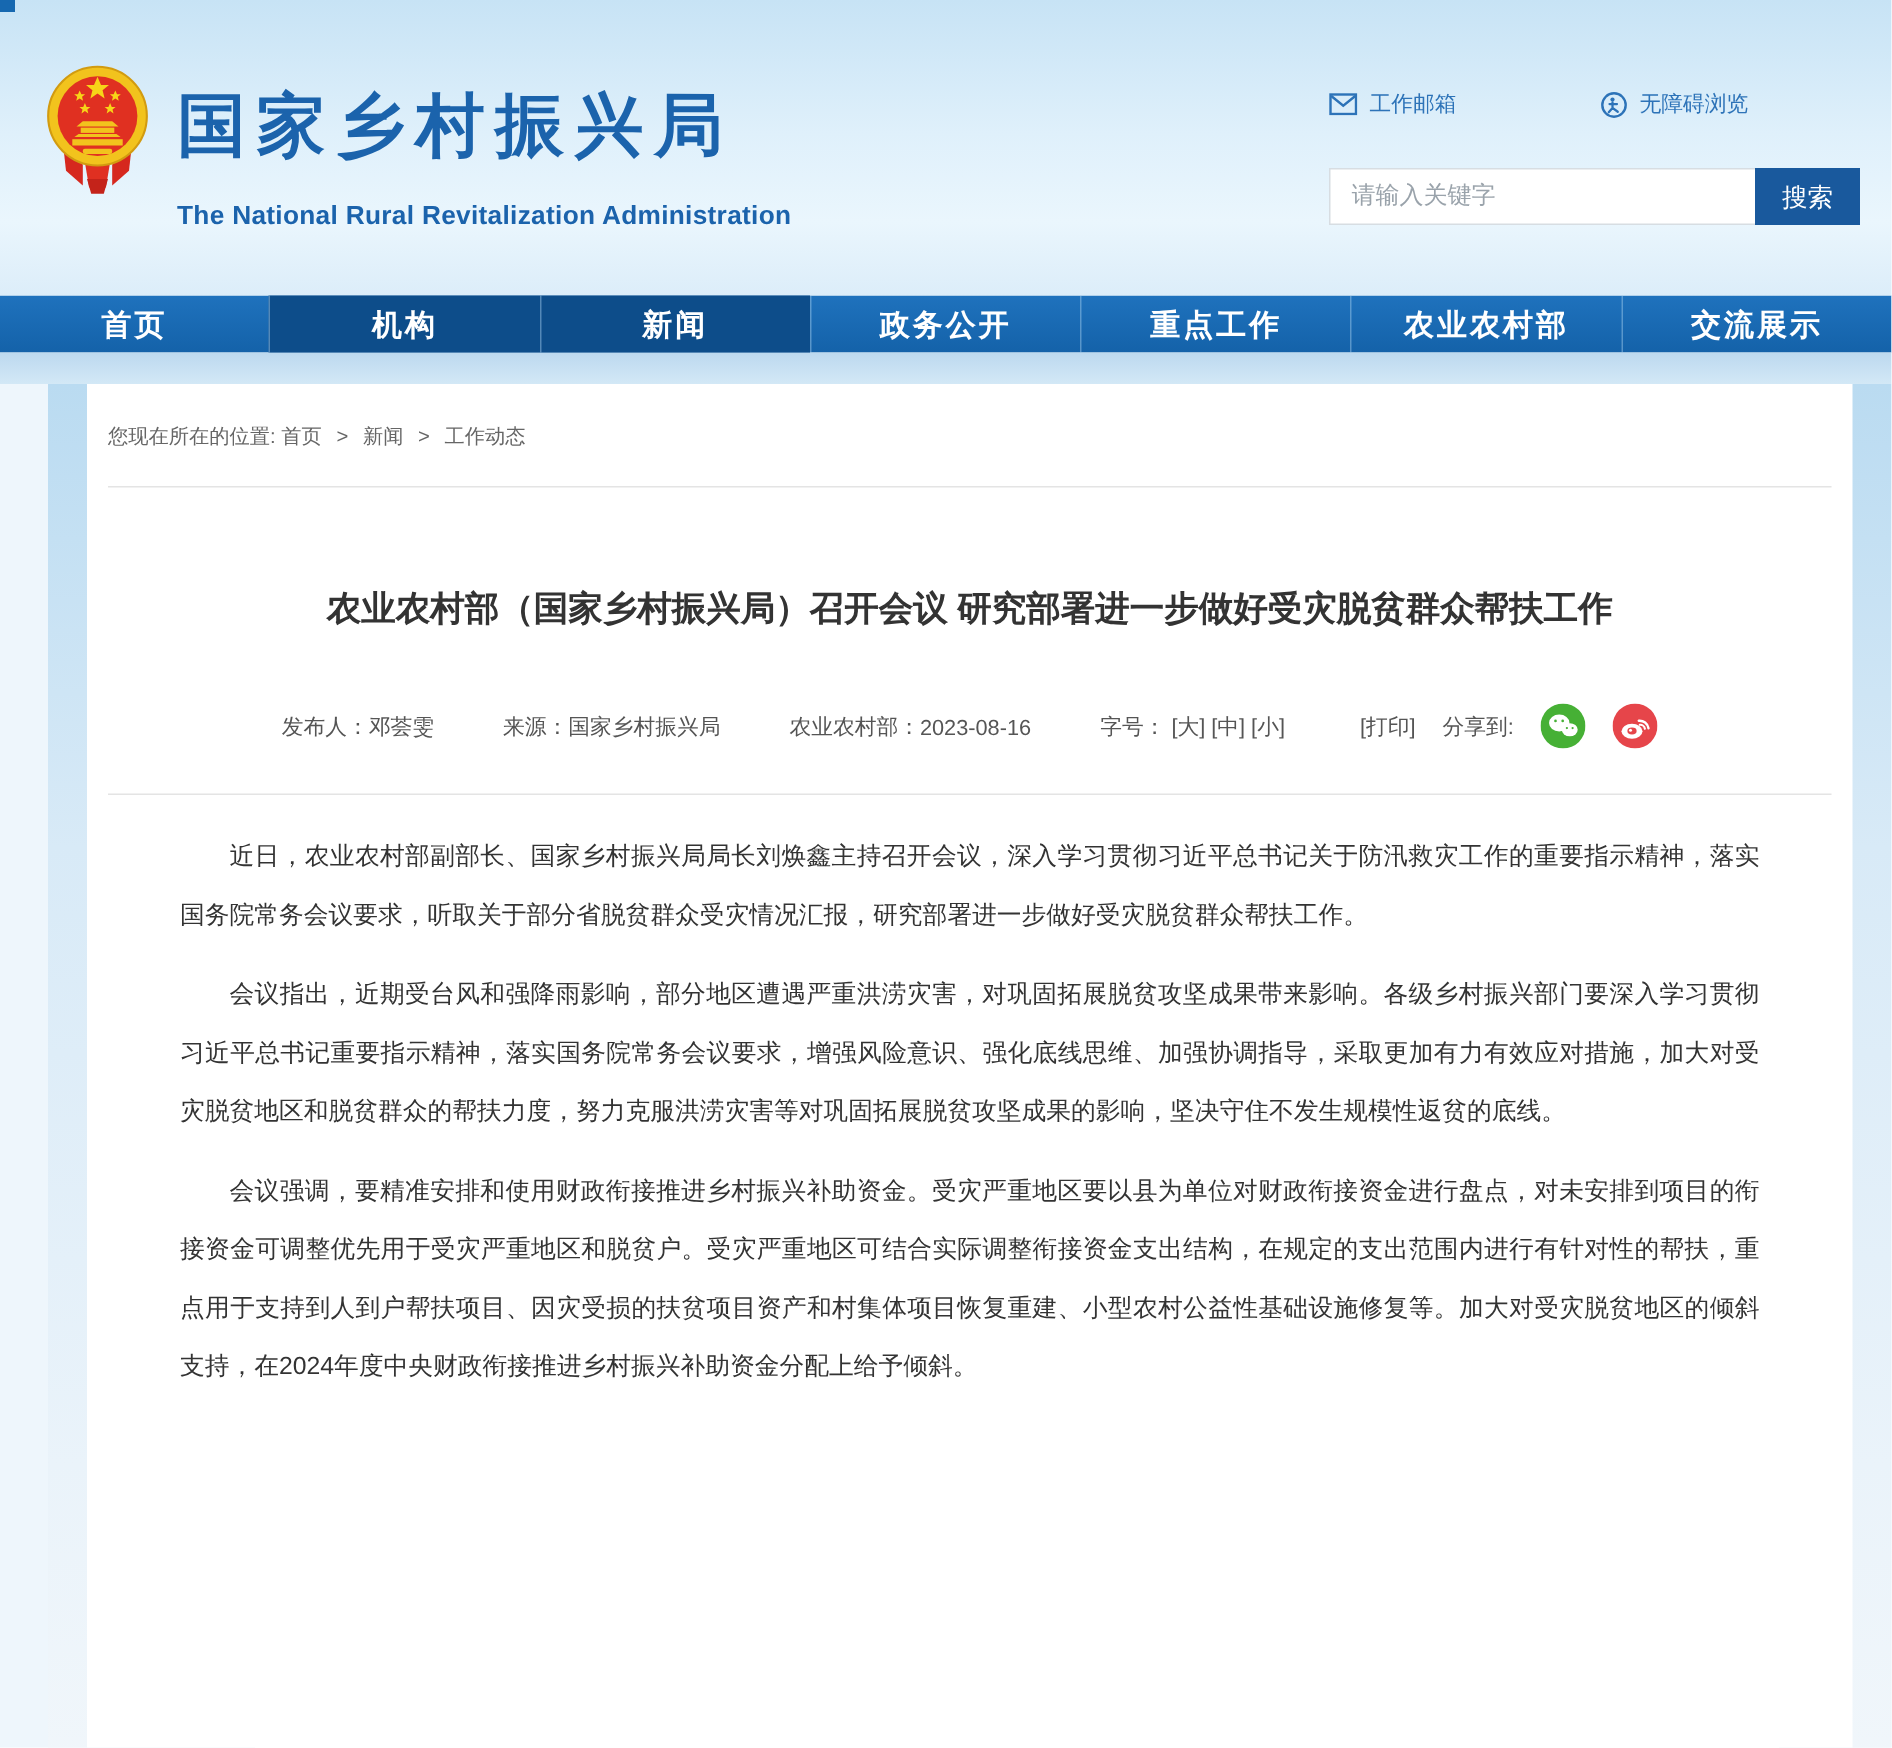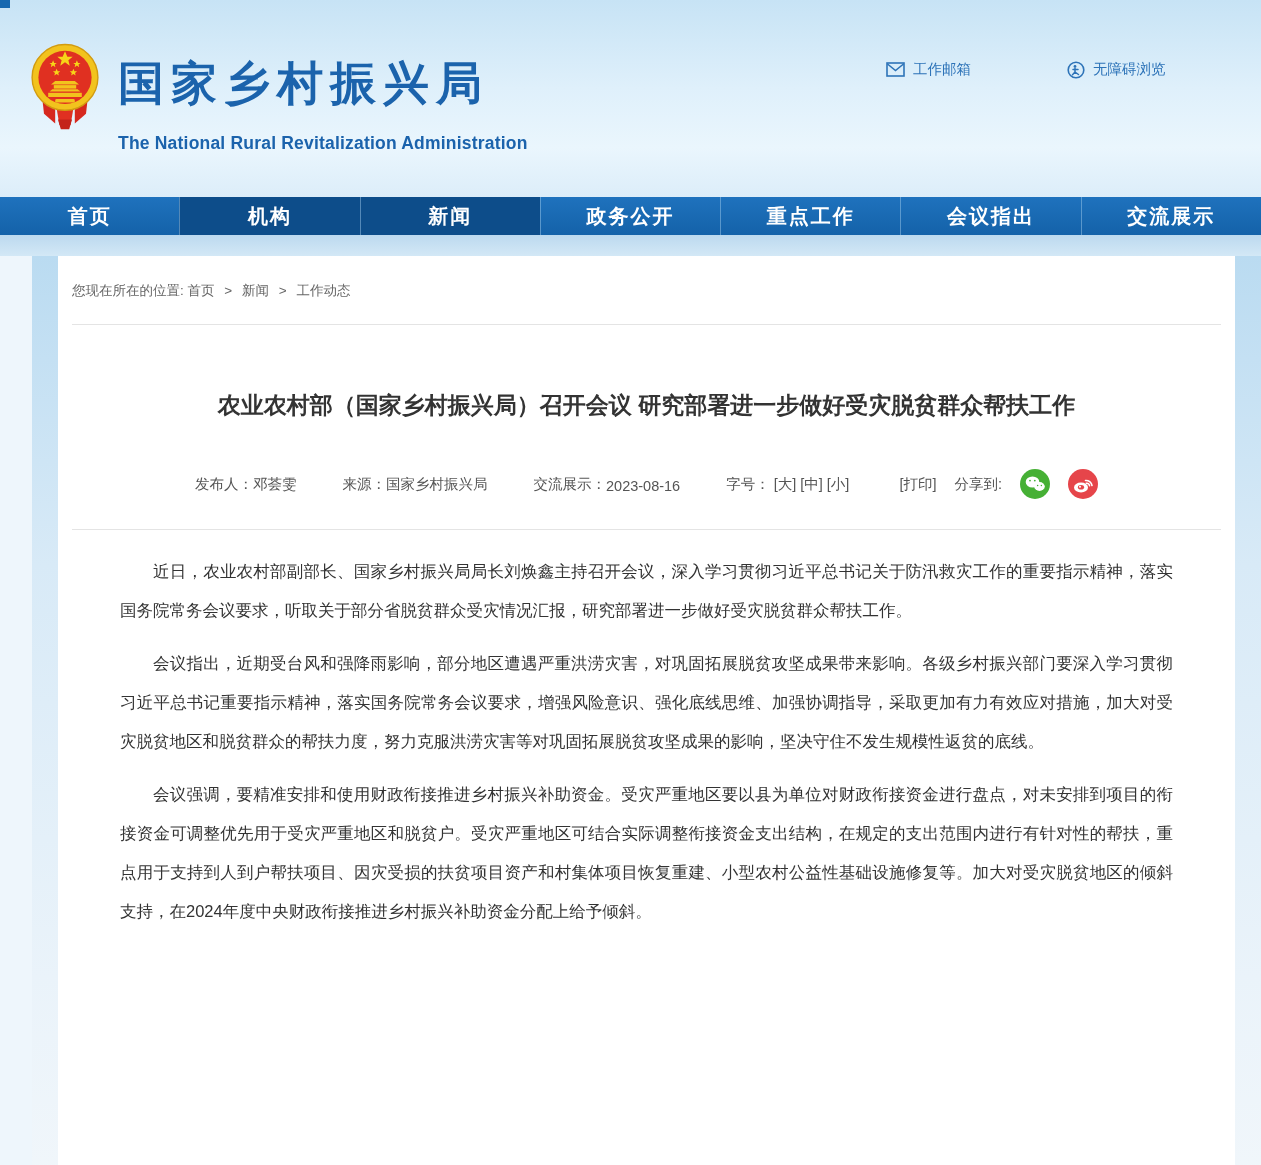--- a/index.html
+++ b/index.html
@@ -117,29 +117,33 @@
     <div class="quick-link">
       <svg width="18" height="18" viewBox="0 0 18 18">
         <circle cx="9" cy="9" r="7.8" fill="none" stroke="#2d73b8" stroke-width="1.6"></circle>
         <circle cx="8" cy="5.4" r="1.4" fill="#2d73b8"></circle>
         <path d="M8,7.2 L8,11 L11.5,13.5 M8,11 L5.5,13.8 M6,8.4 L11,8.4" fill="none" stroke="#2d73b8" stroke-width="1.5" stroke-linecap="round"></path>
       </svg>
       <span>无障碍浏览</span>
     </div>
   </div>
 
+  <div class="search-box">
+    <input class="search-input" type="text" placeholder="请输入关键字" style="">
+    <button class="search-btn">搜索</button>
+  </div>
 </div>
 
 <div class="nav">
   <div class="nav-item">首页</div>
   <div class="nav-item active">机构</div>
   <div class="nav-item active">新闻</div>
   <div class="nav-item">政务公开</div>
   <div class="nav-item">重点工作</div>
-  <div class="nav-item">会议指出</div>
+  <div class="nav-item">农业农村部</div>
   <div class="nav-item">交流展示</div>
 </div>
 
 <div class="band"></div>
 
 <div class="page-bg">
   <div class="panel">
 
     <div class="breadcrumb">
       <span>您现在所在的位置:</span>
@@ -157,21 +161,21 @@
     <div class="meta-row">
       <div class="meta-item">
         <span>发布人：</span>
         <span>邓荟雯</span>
       </div>
       <div class="meta-item">
         <span>来源：</span>
         <span>国家乡村振兴局</span>
       </div>
       <div class="meta-item">
-        <span>交流展示：</span>
+        <span>农业农村部：</span>
         <span>2023-08-16</span>
       </div>
       <div class="meta-item fontsize-group">
         <span>字号：</span>
         <span>[大]</span>
         <span>[中]</span>
         <span>[小]</span>
       </div>
       <div class="meta-item share-wrap">
         <span class="meta-action">[打印]</span>

